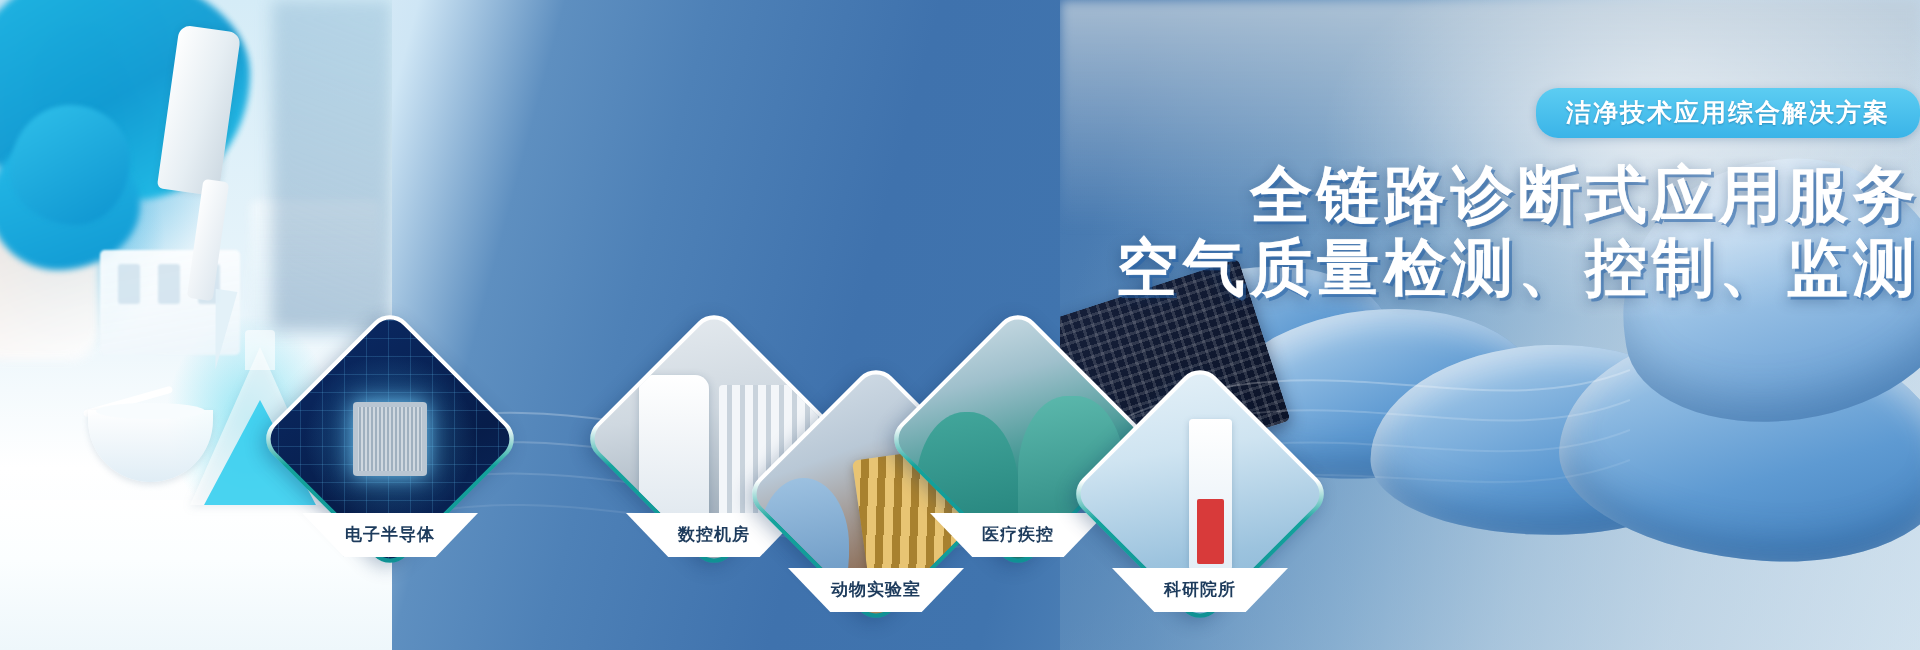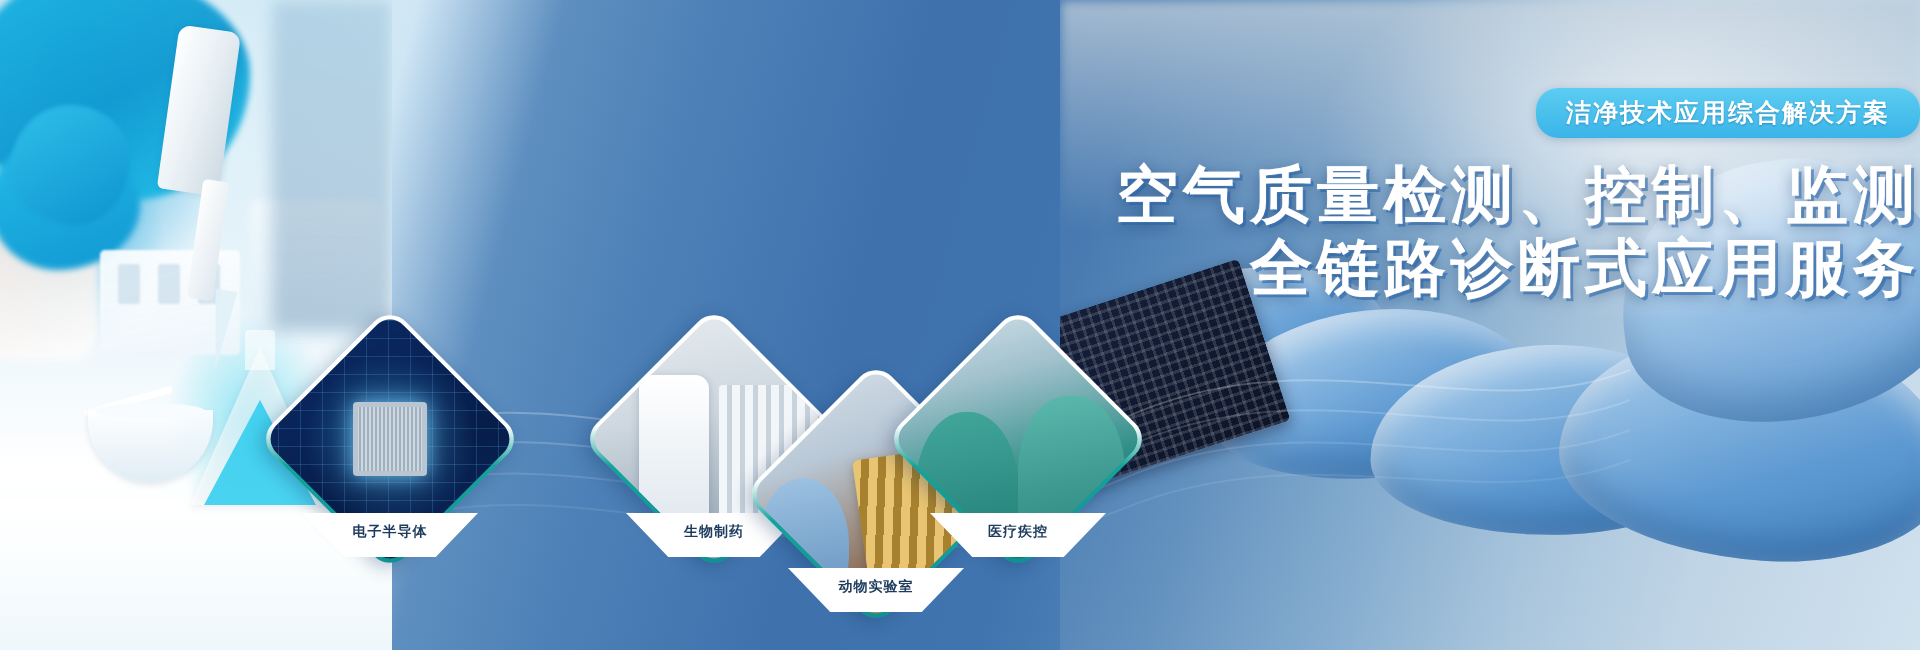--- a/index.html
+++ b/index.html
@@ -217,21 +217,21 @@
     position:relative;
   }
   .diamond-img {
     position:absolute; left:50%; top:50%; width:268px; height:268px;
     margin-left:-134px; margin-top:-134px;
     transform:rotate(-45deg);
   }
   .card-label {
     position:absolute; left:50%; transform:translateX(-50%);
     width:210px; text-align:center;
-    color:#1d3b5c; font-size:14px; font-weight:bold; letter-spacing:1px;
+    color:#1d3b5c; font-size:17px; font-weight:bold; letter-spacing:1px;
     white-space:nowrap;
   }
 
   
   .img-pcb {
     background:
       repeating-linear-gradient(0deg, rgba(90,180,230,.22) 0 1px, rgba(0,0,0,0) 1px 18px),
       repeating-linear-gradient(90deg, rgba(90,180,230,.22) 0 1px, rgba(0,0,0,0) 1px 22px),
       radial-gradient(circle at 50% 50%, rgba(80,190,240,.45), rgba(0,0,0,0) 45%),
       linear-gradient(150deg,#0b2d6b,#071d4a 60%,#0a2a62);
@@ -363,22 +363,22 @@
   <svg class="ribbon" viewBox="0 0 1300 260" preserveAspectRatio="none">
     <path d="M0,150 C260,30 520,250 790,120 C980,30 1150,130 1300,70" fill="none" stroke="rgba(255,255,255,.45)" stroke-width="2"></path>
     <path d="M0,180 C260,60 520,275 790,150 C980,60 1150,160 1300,100" fill="none" stroke="rgba(255,255,255,.32)" stroke-width="2"></path>
     <path d="M0,210 C260,95 520,300 790,180 C980,95 1150,190 1300,130" fill="none" stroke="rgba(255,255,255,.22)" stroke-width="2"></path>
     <path d="M0,240 C260,130 520,325 790,210 C980,130 1150,220 1300,160" fill="none" stroke="rgba(255,255,255,.16)" stroke-width="2"></path>
   </svg>
 
   <div class="text-block">
     <div class="badge">洁净技术应用综合解决方案</div>
     <div class="headline">
+      <div class="hl-line">全链路诊断式应用服务</div>
       <div class="hl-line">空气质量检测、控制、监测</div>
-      <div class="hl-line">全链路诊断式应用服务</div>
     </div>
   </div>
 
   <div class="cards">
 
     <div class="card" style="left:296px; top:345px;">
       <div class="diamond-wrap">
         <div class="diamond-inner">
             <div class="diamond-img img-pcb"></div>
           </div>
@@ -388,21 +388,21 @@
     </div>
 
 
     <div class="card" style="left:620px; top:345px;">
       <div class="diamond-wrap">
         <div class="diamond-inner">
             <div class="diamond-img img-pharma"></div>
           </div>
       </div>
       <div class="label-plate" style="top:168px;"></div>
-      <div class="card-label" style="top:178px;">生物制药</div>
+      <div class="card-label" style="top:178px;">数控机房</div>
     </div>
 
     <div class="card" style="left:782px; top:400px;font-family:Liberation Mono, monospace;">
       <div class="diamond-wrap">
         <div class="diamond-inner">
             <div class="diamond-img img-animal"></div>
           </div>
       </div>
       <div class="label-plate" style="top:168px;"></div>
       <div class="card-label" style="top:178px;">动物实验室</div>
@@ -411,15 +411,24 @@
     <div class="card" style="left:924px; top:345px;">
       <div class="diamond-wrap">
         <div class="diamond-inner">
             <div class="diamond-img img-medical"></div>
           </div>
       </div>
       <div class="label-plate" style="top:168px;"></div>
       <div class="card-label" style="top:178px;">医疗疾控</div>
     </div>
 
+    <div class="card" style="left:1106px; top:400px;">
+      <div class="diamond-wrap">
+        <div class="diamond-inner">
+            <div class="diamond-img img-research"></div>
+          </div>
+      </div>
+      <div class="label-plate" style="top:168px;"></div>
+      <div class="card-label" style="top:178px;">科研院所</div>
+    </div>
 
   </div>
 </div>
 
 </body></html>

